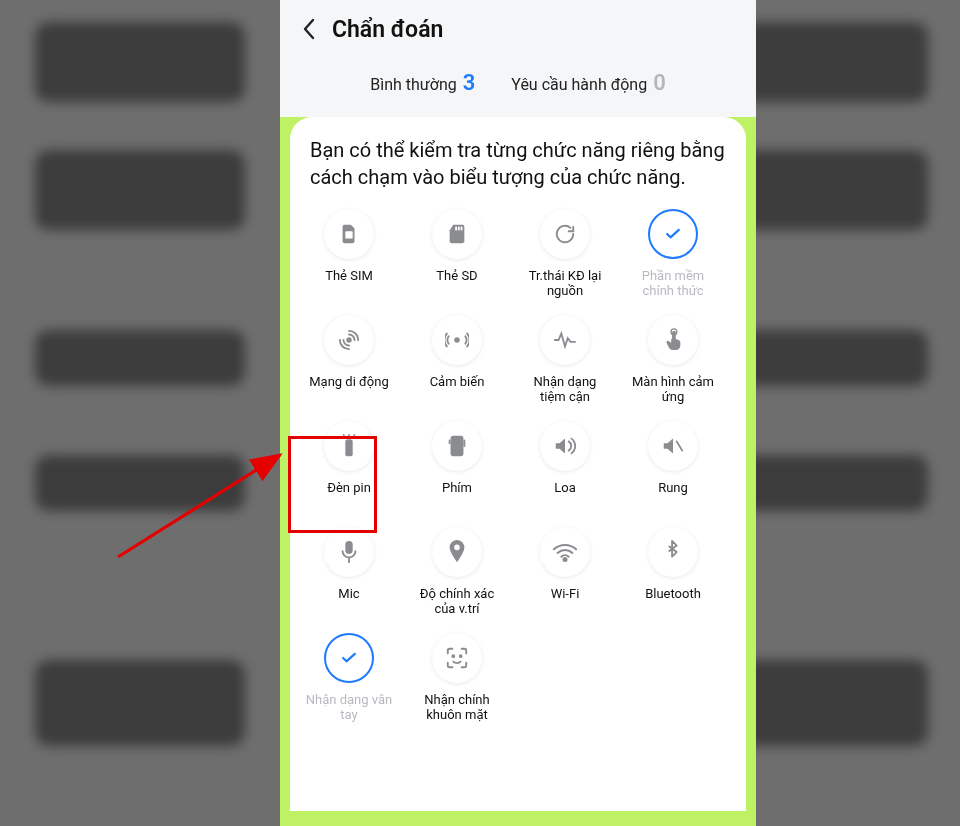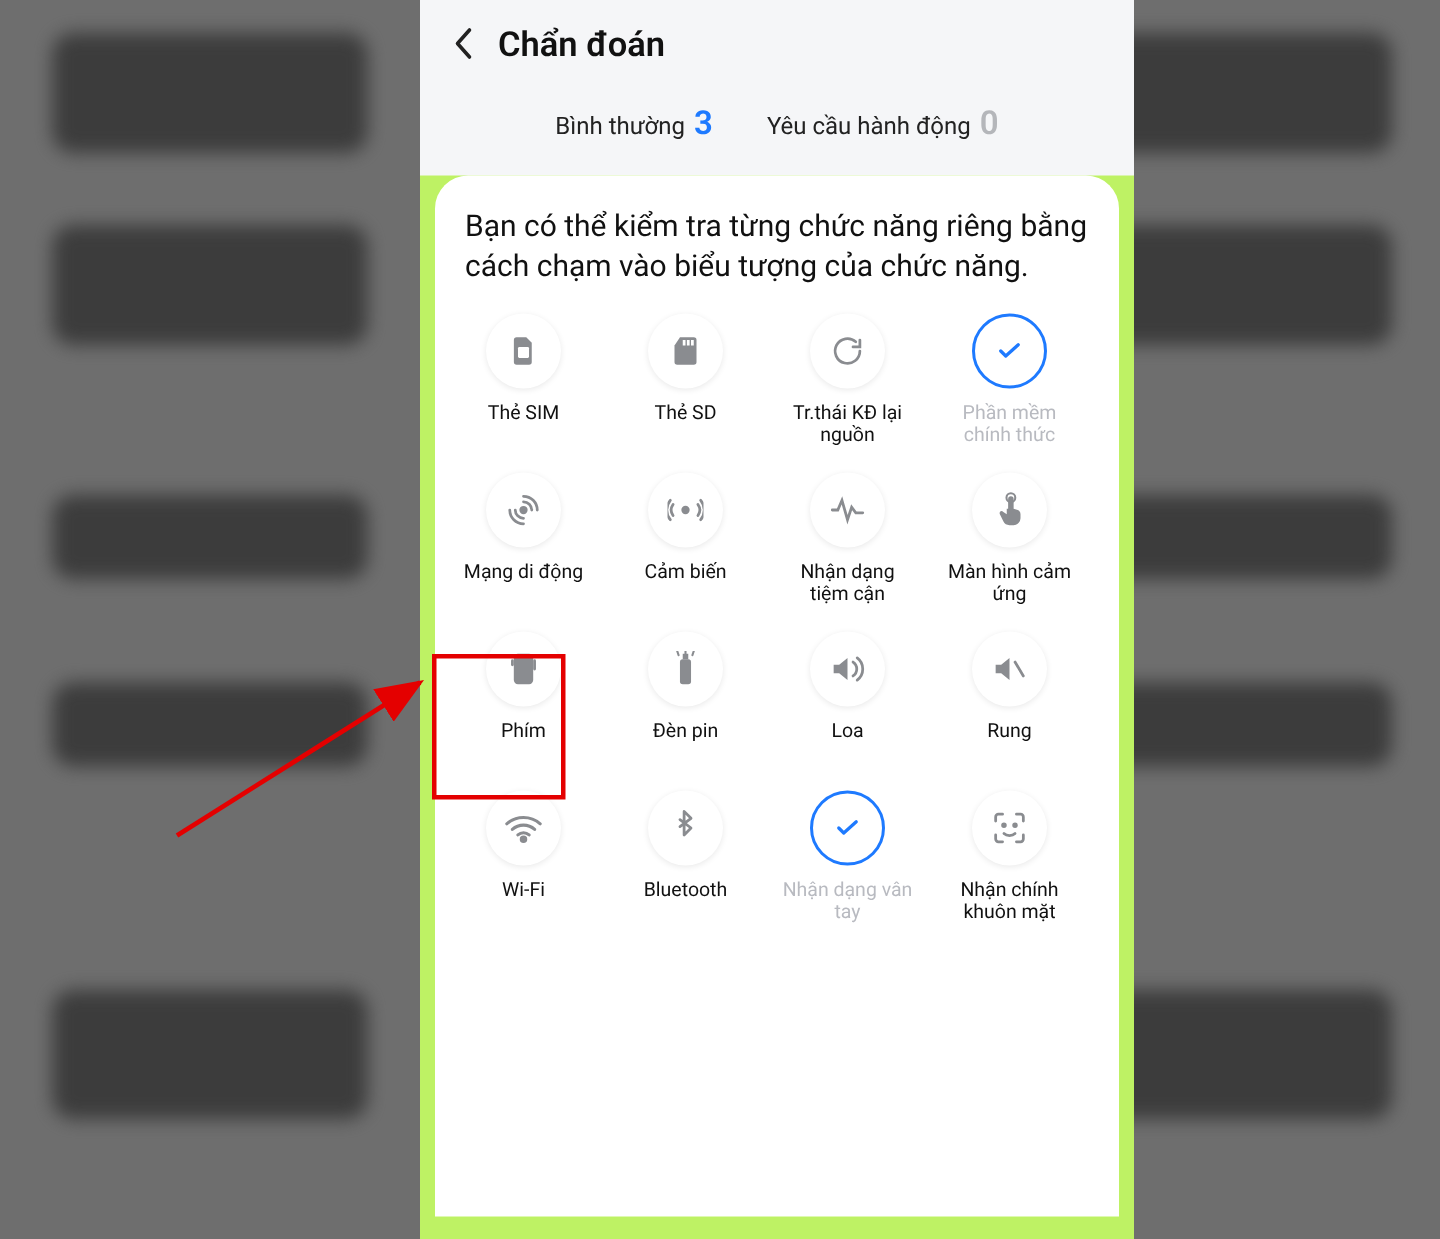--- a/index.html
+++ b/index.html
@@ -196,55 +196,73 @@
           <div class="circ">
             <svg width="22" height="24" viewBox="0 0 24 26" fill="currentColor">
               <path d="M11 12V5a2 2 0 1 1 4 0v7l3 1c1 .3 2 1.4 2 3v3a5 5 0 0 1-5 5h-3a5 5 0 0 1-4.5-2.8L5 16c-.7-1.3.8-2.7 2-2l3 2V12z"></path>
               <circle cx="13" cy="4" r="3.2" fill="none" stroke="currentColor" stroke-width="1.5"></circle>
             </svg>
           </div>
           <div class="tlabel">Màn hình cảm ứng</div>
         </div>
         <div class="tile">
           <div class="circ">
+            <svg width="16" height="24" viewBox="0 0 16 26" fill="currentColor">
+              <rect x="4" y="6" width="8" height="18" rx="2"></rect>
+              <rect x="6" y="2" width="4" height="4"></rect>
+              <path d="M2 0l1 3M14 0l-1 3M8 0v3" stroke="currentColor" stroke-width="1.5" stroke-linecap="round"></path>
+            </svg>
+          </div>
+          <div class="tlabel">Đèn pin</div>
+        </div>
+        <div class="tile">
+          <div class="circ">
             <svg width="18" height="24" viewBox="0 0 18 26" fill="currentColor">
               <rect x="2" y="2" width="14" height="22" rx="3"></rect>
               <rect x="0" y="6" width="2" height="5" rx="1"></rect>
               <rect x="16" y="6" width="2" height="8" rx="1"></rect>
             </svg>
           </div>
           <div class="tlabel">Phím</div>
         </div>
         <div class="tile">
           <div class="circ">
-            <svg width="16" height="24" viewBox="0 0 16 26" fill="currentColor">
-              <rect x="4" y="6" width="8" height="18" rx="2"></rect>
-              <rect x="6" y="2" width="4" height="4"></rect>
-              <path d="M2 0l1 3M14 0l-1 3M8 0v3" stroke="currentColor" stroke-width="1.5" stroke-linecap="round"></path>
-            </svg>
-          </div>
-          <div class="tlabel">Đèn pin</div>
-        </div>
-        <div class="tile">
-          <div class="circ">
             <svg width="24" height="22" viewBox="0 0 26 22" fill="currentColor">
               <path d="M3 8h4l6-5v16l-6-5H3z"></path>
               <path d="M17 6a6 6 0 0 1 0 10M20 3a10 10 0 0 1 0 16" fill="none" stroke="currentColor" stroke-width="2" stroke-linecap="round"></path>
             </svg>
           </div>
           <div class="tlabel">Loa</div>
         </div>
         <div class="tile">
           <div class="circ">
             <svg width="24" height="22" viewBox="0 0 26 22" fill="currentColor">
               <path d="M3 8h4l6-5v16l-6-5H3z"></path>
               <line x1="17" y1="6" x2="23" y2="16" stroke="currentColor" stroke-width="2" stroke-linecap="round"></line>
             </svg>
           </div>
           <div class="tlabel">Rung</div>
+        </div>
+        <div class="tile">
+          <div class="circ">
+            <svg width="18" height="24" viewBox="0 0 18 26" fill="currentColor">
+              <rect x="5" y="1" width="8" height="14" rx="4"></rect>
+              <path d="M2 12a7 7 0 0 0 14 0M9 19v5" fill="none" stroke="currentColor" stroke-width="2" stroke-linecap="round"></path>
+            </svg>
+          </div>
+          <div class="tlabel">Mic</div>
+        </div>
+        <div class="tile">
+          <div class="circ">
+            <svg width="18" height="24" viewBox="0 0 18 26" fill="currentColor">
+              <path d="M9 0a8 8 0 0 1 8 8c0 5-8 16-8 16S1 13 1 8a8 8 0 0 1 8-8z"></path>
+              <circle cx="9" cy="8" r="3" fill="#fff"></circle>
+            </svg>
+          </div>
+          <div class="tlabel">Độ chính xác của v.trí</div>
         </div>
         <div class="tile">
           <div class="circ">
             <svg width="26" height="20" viewBox="0 0 28 20" fill="none" stroke="currentColor" stroke-width="2.2" stroke-linecap="round">
               <path d="M2 7a18 18 0 0 1 24 0M6 11a12 12 0 0 1 16 0M10 15a6 6 0 0 1 8 0"></path>
               <circle cx="14" cy="18" r="1.6" fill="currentColor"></circle>
             </svg>
           </div>
           <div class="tlabel">Wi-Fi</div>
         </div>

